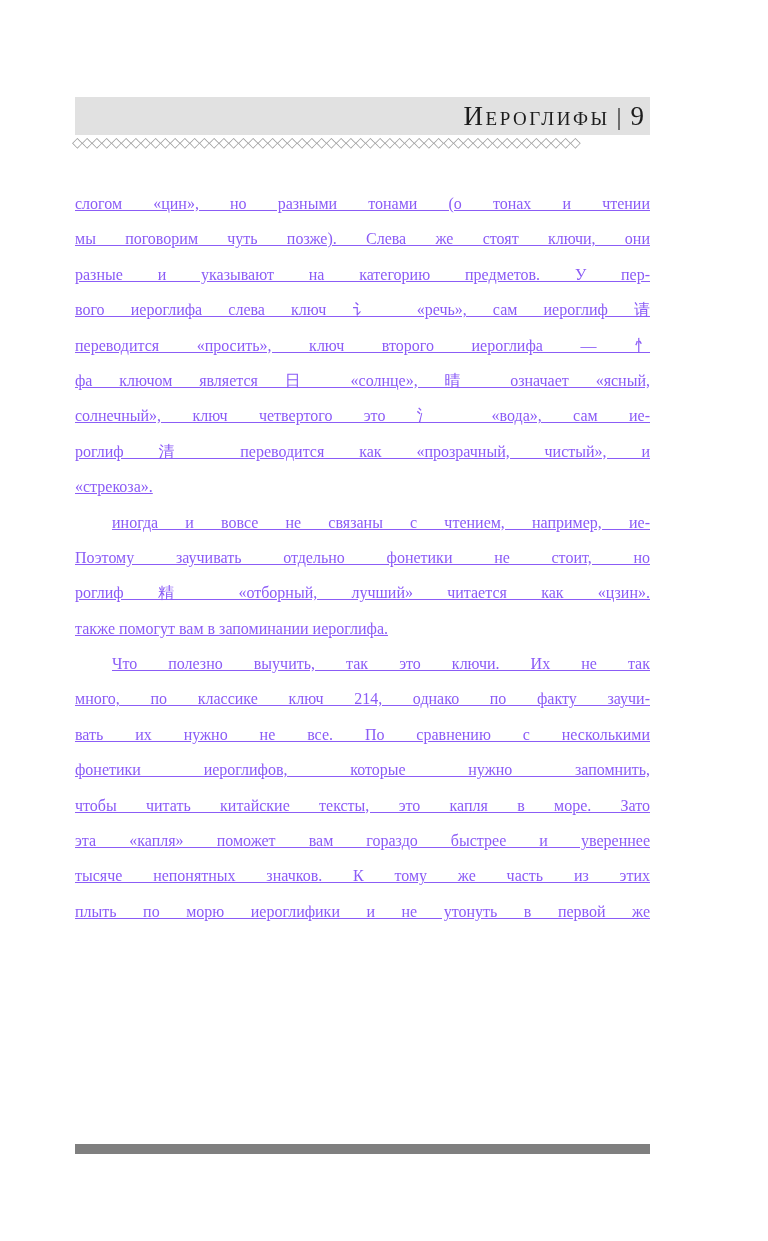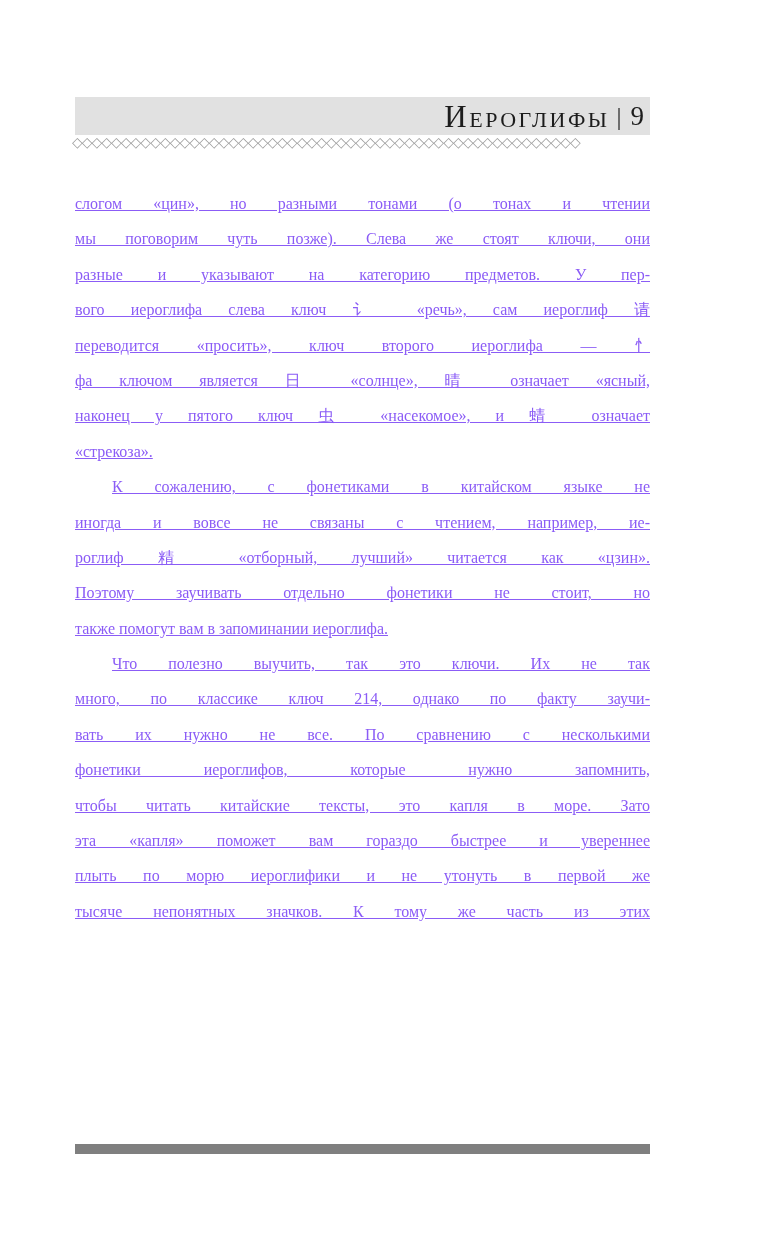--- a/index.html
+++ b/index.html
@@ -28,21 +28,21 @@
     background: #e1e1e1;
     display: flex;
     align-items: center;
     justify-content: flex-end;
     padding-right: 6px;
     box-sizing: border-box;
     color: #1c1c1c;
   }
   .head-title {
     font-variant: small-caps;
-    font-size: 31px;
+    font-size: 27px;
     letter-spacing: 2.5px;
     line-height: 1;
   }
   .head-sep {
     font-size: 25px;
     font-weight: 300;
     margin: 0 9px 0 7px;
     color: #2a2a2a;
     line-height: 1;
   }
@@ -115,37 +115,37 @@
   </div>
 
   <div class="body-text">
       <div class="para">
         <div class="line">слогом «цин», но разными тонами (о тонах и чтении</div>
         <div class="line">мы поговорим чуть позже). Слева же стоят ключи, они</div>
         <div class="line">разные и указывают на категорию предметов. У пер-</div>
         <div class="line">вого иероглифа слева ключ 讠 «речь», сам иероглиф 请</div>
         <div class="line">переводится «просить», ключ второго иероглифа — 忄</div>
         <div class="line">фа ключом является 日 «солнце», 晴 означает «ясный,</div>
-        <div class="line">наконец у пятого ключ 虫 «насекомое», и 蜻 означает</div>
+        <div class="line">солнечный», ключ четвертого это 氵 «вода», сам ие-</div>
+        <div class="line">роглиф 清 переводится как «прозрачный, чистый», и</div>
         <div class="line last-left">«стрекоза».</div>
       </div>
       <div class="para indent">
-        <div class="line">К сожалению, с фонетиками в китайском языке не</div>
         <div class="line">иногда и вовсе не связаны с чтением, например, ие-</div>
+        <div class="line">Поэтому заучивать отдельно фонетики не стоит, но</div>
         <div class="line">роглиф 精 «отборный, лучший» читается как «цзин».</div>
-        <div class="line">Поэтому заучивать отдельно фонетики не стоит, но</div>
         <div class="line last-left">также помогут вам в запоминании иероглифа.</div>
       </div>
       <div class="para indent">
         <div class="line">Что полезно выучить, так это ключи. Их не так</div>
         <div class="line">много, по классике ключ 214, однако по факту заучи-</div>
         <div class="line">вать их нужно не все. По сравнению с несколькими</div>
         <div class="line">фонетики иероглифов, которые нужно запомнить,</div>
         <div class="line">чтобы читать китайские тексты, это капля в море. Зато</div>
         <div class="line">эта «капля» поможет вам гораздо быстрее и увереннее</div>
+        <div class="line">тысяче непонятных значков. К тому же часть из этих</div>
         <div class="line">плыть по морю иероглифики и не утонуть в первой же</div>
-        <div class="line">тысяче непонятных значков. К тому же часть из этих</div>
       </div>
     </div>
 
   <div class="footer-bar"></div>
 
 </div>
 
 </body></html>

